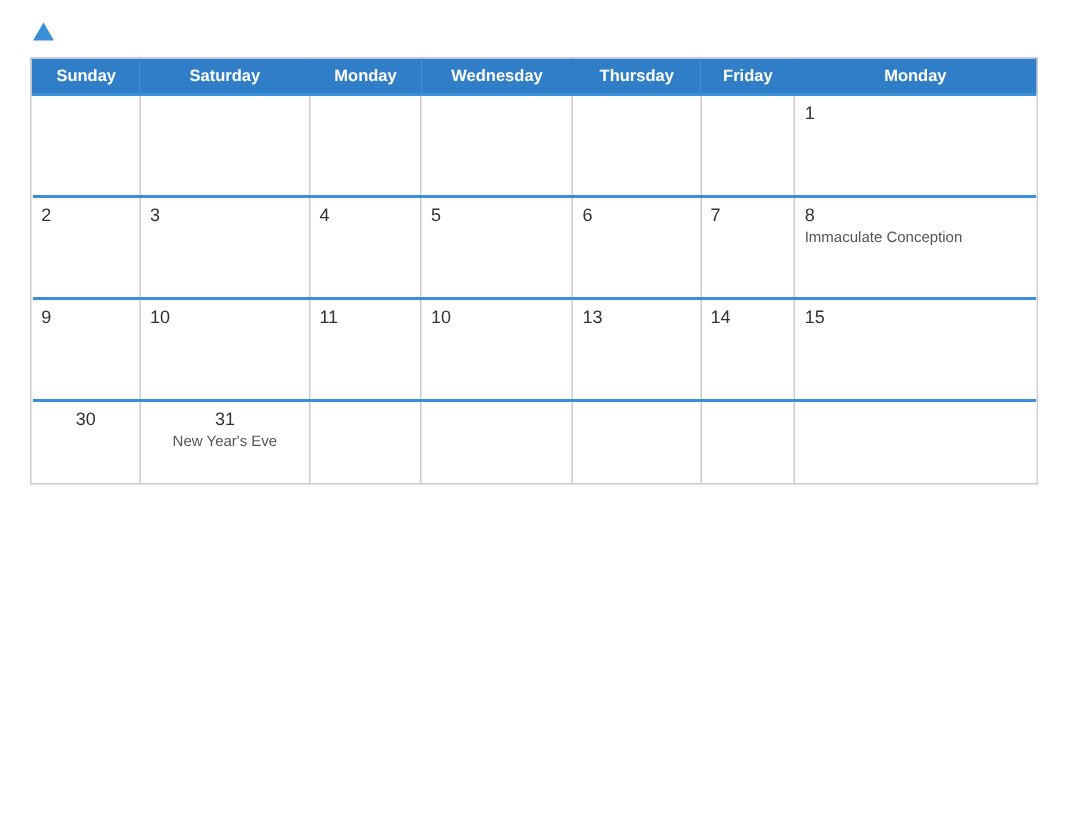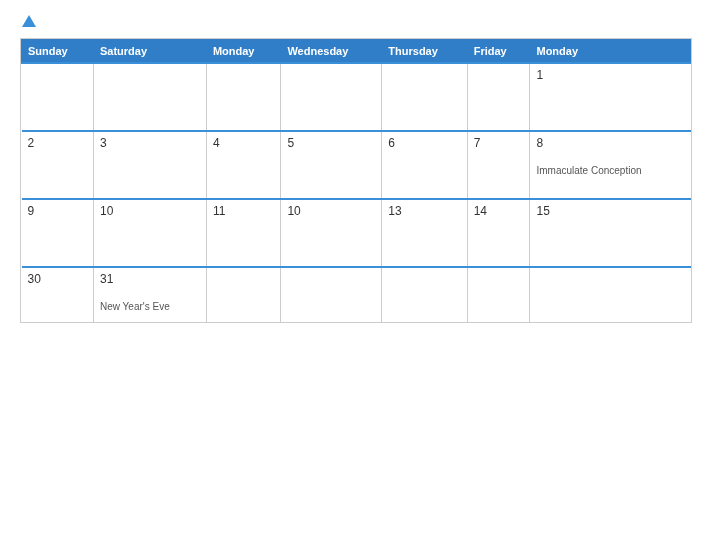--- a/index.html
+++ b/index.html
@@ -72,21 +72,21 @@
       border-collapse: collapse;
       flex: 1;
     }
 
     .calendar-table thead tr th {
       background-color: #2f7ec7;
       color: #fff;
       font-size: 11px;
       font-weight: bold;
       padding: 5px 6px;
-      text-align: left;
+      text-align: center;
       border: 1px solid #2f7ec7;
     }
 
     .calendar-table tbody tr {
       border-top: 2px solid #3a8fd9;
     }
 
     .calendar-table tbody tr td {
       vertical-align: top;
       padding: 4px 6px;
@@ -108,27 +108,28 @@
     .day-number {
       font-size: 12px;
       color: #333;
       display: block;
     }
 
     .event-name {
       font-size: 10px;
       color: #555;
       display: block;
-      margin-top: 14px;
+      margin-top: 2px;
       line-height: 1.3;
     }
 
     
     .calendar-table tbody tr:last-child td {
       height: 55px;
+      text-align: center;
     }
 
     
     .calendar-wrapper {
       border: 1px solid #ccc;
       overflow: hidden;
     }
   </style>
 </head>
 <body>

